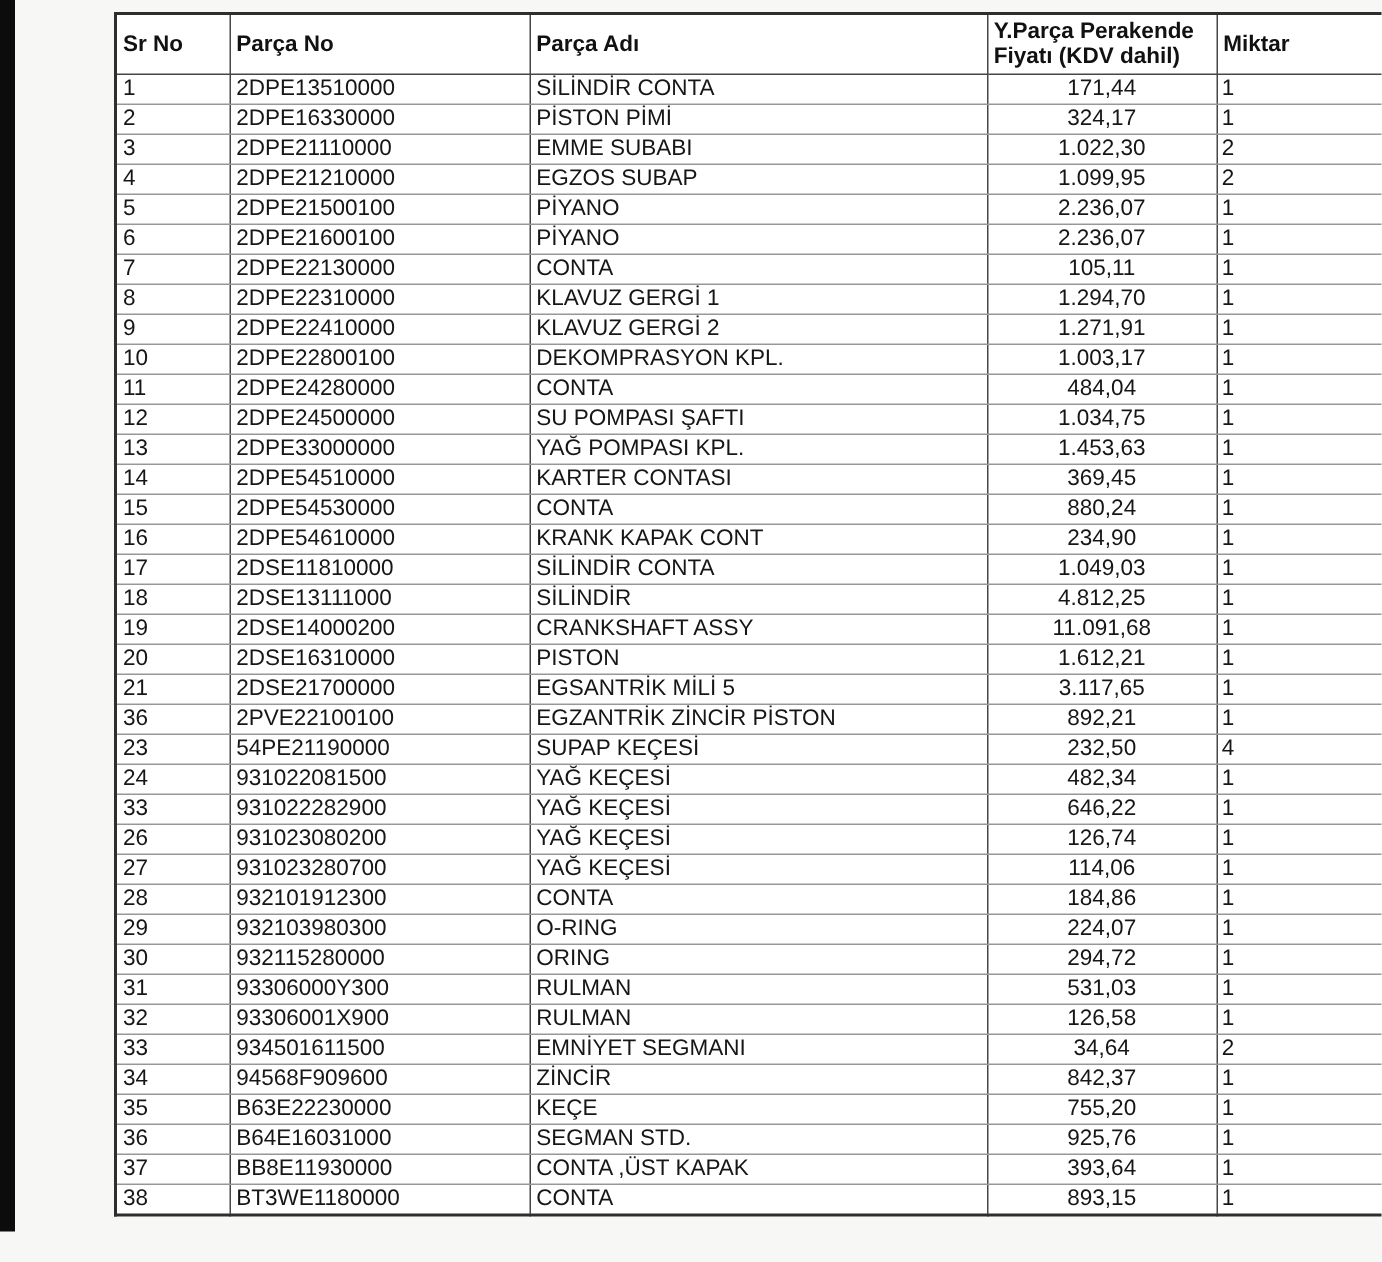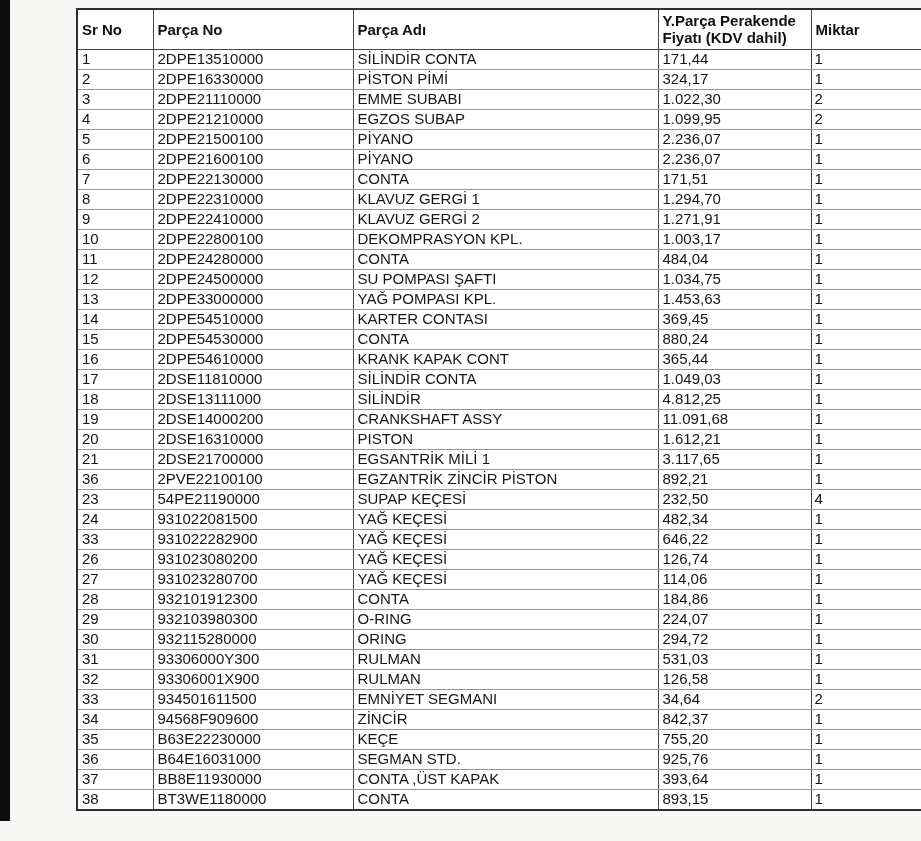--- a/index.html
+++ b/index.html
@@ -67,21 +67,21 @@
     font-size: 15px;
     height: 19px;
     line-height: 1.05;
     padding: 0 3px 0 4px;
     white-space: nowrap;
     overflow: hidden;
     vertical-align: middle;
     color: #161616;
   }
   td.num   { text-align: left; }
-  td.price { text-align: left; padding-right: 4px; }
+  td.price { text-align: center; padding-right: 4px; }
   td.qty   { text-align: left; padding-left: 3px; }
 </style>
 </head>
 <body>
 
 <div class="page">
   <div class="left-strip"></div>
 
   <div class="table-clip">
     <table class="parts">
@@ -141,21 +141,21 @@
             <td class="num">6</td>
             <td>2DPE21600100</td>
             <td>PİYANO</td>
             <td class="price">2.236,07</td>
             <td class="qty">1</td>
           </tr>
           <tr>
             <td class="num">7</td>
             <td>2DPE22130000</td>
             <td>CONTA</td>
-            <td class="price">171,51</td>
+            <td class="price">105,11</td>
             <td class="qty">1</td>
           </tr>
           <tr>
             <td class="num">8</td>
             <td>2DPE22310000</td>
             <td>KLAVUZ GERGİ 1</td>
             <td class="price">1.294,70</td>
             <td class="qty">1</td>
           </tr>
           <tr>
@@ -204,21 +204,21 @@
             <td class="num">15</td>
             <td>2DPE54530000</td>
             <td>CONTA</td>
             <td class="price">880,24</td>
             <td class="qty">1</td>
           </tr>
           <tr>
             <td class="num">16</td>
             <td>2DPE54610000</td>
             <td>KRANK KAPAK CONT</td>
-            <td class="price">365,44</td>
+            <td class="price">234,90</td>
             <td class="qty">1</td>
           </tr>
           <tr>
             <td class="num">17</td>
             <td>2DSE11810000</td>
             <td>SİLİNDİR CONTA</td>
             <td class="price">1.049,03</td>
             <td class="qty">1</td>
           </tr>
           <tr>
@@ -238,21 +238,21 @@
           <tr>
             <td class="num">20</td>
             <td>2DSE16310000</td>
             <td>PISTON</td>
             <td class="price">1.612,21</td>
             <td class="qty">1</td>
           </tr>
           <tr>
             <td class="num">21</td>
             <td>2DSE21700000</td>
-            <td>EGSANTRİK MİLİ 1</td>
+            <td>EGSANTRİK MİLİ 5</td>
             <td class="price">3.117,65</td>
             <td class="qty">1</td>
           </tr>
           <tr>
             <td class="num">36</td>
             <td>2PVE22100100</td>
             <td>EGZANTRİK ZİNCİR PİSTON</td>
             <td class="price">892,21</td>
             <td class="qty">1</td>
           </tr>

